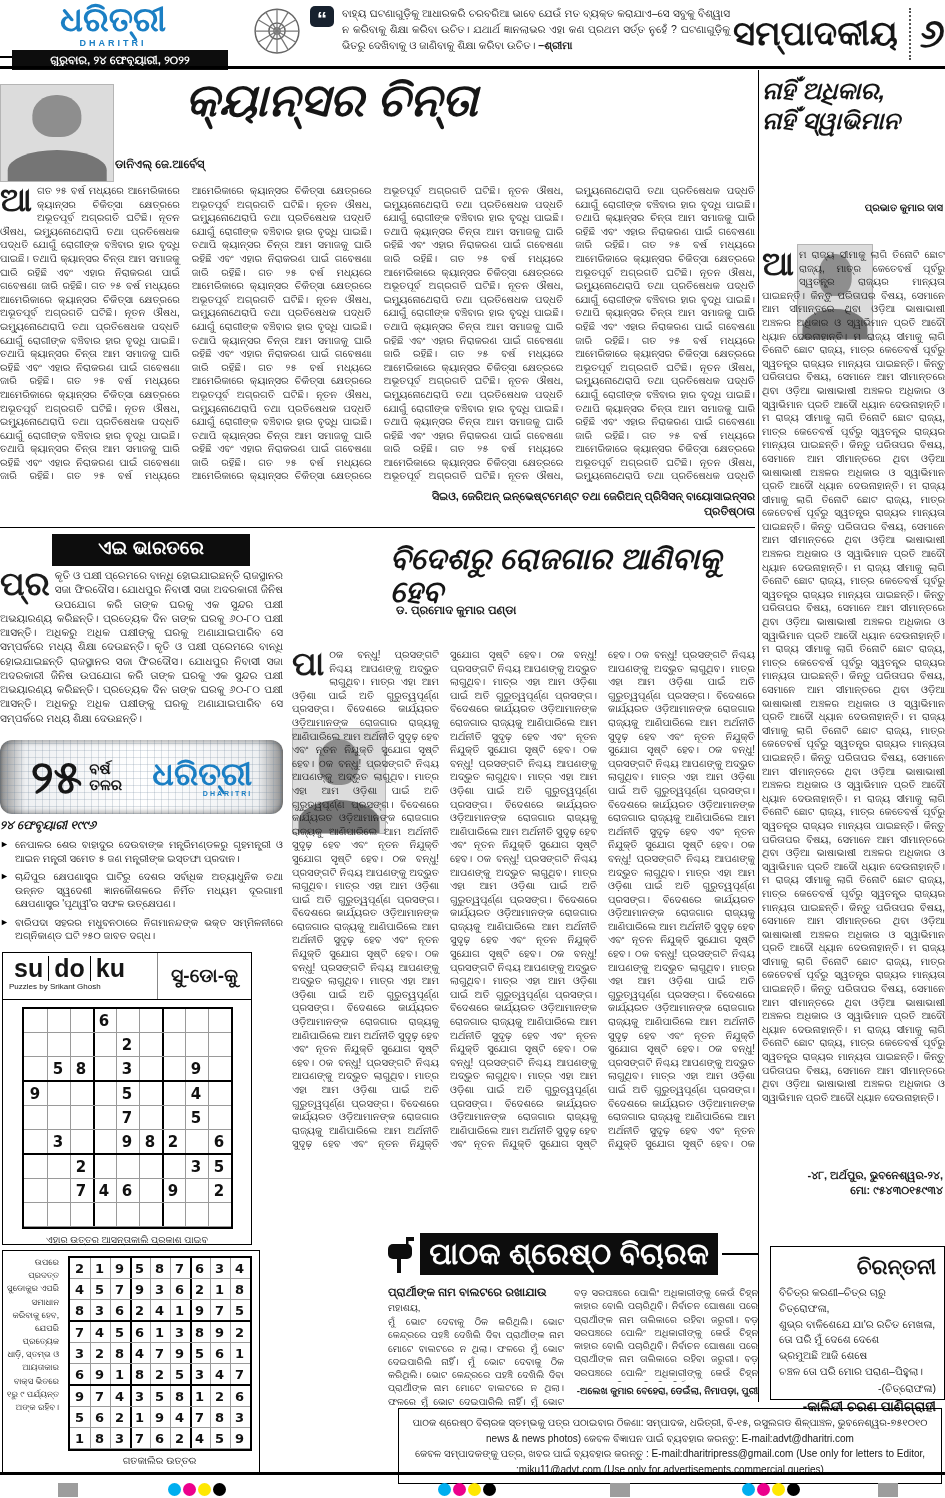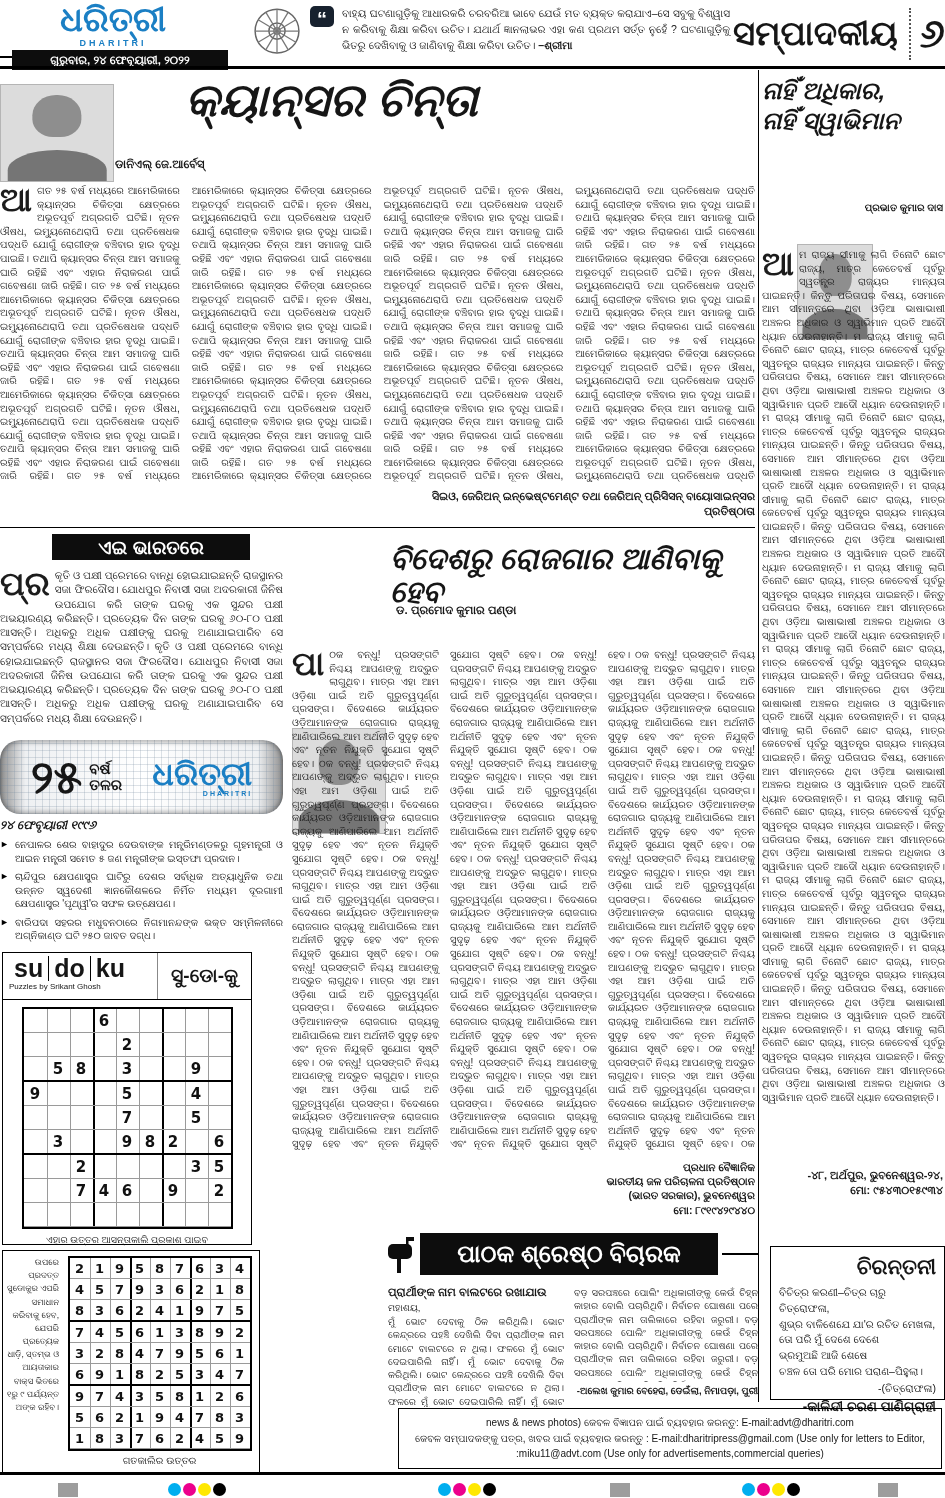--- a/index.html
+++ b/index.html
@@ -48,21 +48,21 @@
   .headline-md{font-size:24px;font-weight:bold;line-height:1.25;}
   .byline{font-size:11.5px;font-weight:bold;}
   .bodytext{font-size:10px;line-height:1.36;text-align:justify;overflow:hidden;color:#1c1c1c;}
   .cols4{column-count:4;column-gap:12px;}
   .cols3{column-count:3;column-gap:11px;}
   .dropcap{float:left;font-size:33px;line-height:0.8;font-weight:bold;padding:3px 5px 0 0;}
   .signoff{font-size:11px;font-weight:bold;line-height:1.35;}
 
   
   .black-banner{background:#0d0d0d;color:#fff;font-weight:bold;text-align:center;}
-  .y25{border-radius:20px;
+  .y25{border-radius:12px;
     background-image:
       repeating-linear-gradient(0deg,rgba(120,140,160,.25) 0 1px,transparent 1px 7px),
       repeating-linear-gradient(90deg,rgba(120,140,160,.25) 0 1px,transparent 1px 7px),
       linear-gradient(90deg,#8f8f8f 0%,#eef0f2 9%,#ffffff 50%,#eef0f2 91%,#8f8f8f 100%);
     display:flex;align-items:center;justify-content:center;gap:7px;
     box-shadow:inset 0 3px 4px rgba(0,0,0,.25), inset 0 -3px 4px rgba(0,0,0,.25);}
   .y25-num{font-size:46px;font-weight:bold;line-height:1;}
   .y25-label{font-size:15px;font-weight:bold;width:56px;line-height:1.1;}
   .y25-logo{font-size:32px;font-weight:bold;color:var(--brand);line-height:1;}
   .y25-latin{font-size:7px;letter-spacing:2px;color:var(--brand);font-weight:bold;text-align:right;}
@@ -86,21 +86,21 @@
     display:flex;align-items:center;justify-content:center;
     font-family:"DejaVu Sans",sans-serif;font-weight:600;color:#111;}
   .grid9 .cell.br{border-right:2.5px solid #000;}
   .grid9 .cell.bb{border-bottom:2.5px solid #000;}
   .grid9 .cell:nth-child(9n){border-right:none;}
   .caption{font-size:9.5px;text-align:center;}
   .sol-box{border:1.5px solid #000;display:flex;padding:5px 4px 4px 4px;gap:5px;}
   .sol-instr{flex:0 0 52px;font-size:8.5px;line-height:1.55;text-align:right;color:#222;}
 
   
-  .letters-banner{height:42px;font-size:24px;line-height:42px;}
+  .letters-banner{height:42px;font-size:30px;line-height:42px;}
   .letter-title{font-size:11.5px;font-weight:bold;}
   .small-body{font-size:9.5px;line-height:1.4;text-align:justify;overflow:hidden;color:#1c1c1c;}
 
   
   .chir-box{border:1.5px solid #000;padding:8px 8px 6px 8px;}
   .chir-title{font-size:21px;font-weight:bold;text-align:right;margin-bottom:6px;}
   .chir-poem{font-size:10.5px;line-height:1.5;}
   .chir-src{font-size:10.5px;text-align:right;margin-top:2px;}
   .chir-sig{font-size:13.5px;font-weight:bold;text-align:right;margin-top:4px;}
 
@@ -172,21 +172,21 @@
   <div class="abs photo" style="left:797px;top:146px;width:74px;height:94px;"></div>
   <div class="abs byline right" style="right:2px;top:202px;width:95px;font-size:10px;white-space:nowrap;">ପ୍ରଭାତ କୁମାର ଦାସ</div>
   <div class="abs bodytext" style="left:762px;top:248px;width:183px;height:912px;">
     <span class="dropcap">ଆ</span><span>ମ ରାଜ୍ୟ ସୀମାକୁ ଲାଗି ତିନୋଟି ଛୋଟ ରାଜ୍ୟ, ମାତ୍ର କେତେବର୍ଷ ପୂର୍ବରୁ ସ୍ୱତନ୍ତ୍ର ରାଜ୍ୟର ମାନ୍ୟତା ପାଇଛନ୍ତି। କିନ୍ତୁ ପରିତାପର ବିଷୟ, ସେମାନେ ଆମ ସୀମାନ୍ତରେ ଥିବା ଓଡ଼ିଆ ଭାଷାଭାଷୀ ଅଞ୍ଚଳର ଅଧିକାର ଓ ସ୍ୱାଭିମାନ ପ୍ରତି ଆଦୌ ଧ୍ୟାନ ଦେଉନାହାନ୍ତି। ମ ରାଜ୍ୟ ସୀମାକୁ ଲାଗି ତିନୋଟି ଛୋଟ ରାଜ୍ୟ, ମାତ୍ର କେତେବର୍ଷ ପୂର୍ବରୁ ସ୍ୱତନ୍ତ୍ର ରାଜ୍ୟର ମାନ୍ୟତା ପାଇଛନ୍ତି। କିନ୍ତୁ ପରିତାପର ବିଷୟ, ସେମାନେ ଆମ ସୀମାନ୍ତରେ ଥିବା ଓଡ଼ିଆ ଭାଷାଭାଷୀ ଅଞ୍ଚଳର ଅଧିକାର ଓ ସ୍ୱାଭିମାନ ପ୍ରତି ଆଦୌ ଧ୍ୟାନ ଦେଉନାହାନ୍ତି। ମ ରାଜ୍ୟ ସୀମାକୁ ଲାଗି ତିନୋଟି ଛୋଟ ରାଜ୍ୟ, ମାତ୍ର କେତେବର୍ଷ ପୂର୍ବରୁ ସ୍ୱତନ୍ତ୍ର ରାଜ୍ୟର ମାନ୍ୟତା ପାଇଛନ୍ତି। କିନ୍ତୁ ପରିତାପର ବିଷୟ, ସେମାନେ ଆମ ସୀମାନ୍ତରେ ଥିବା ଓଡ଼ିଆ ଭାଷାଭାଷୀ ଅଞ୍ଚଳର ଅଧିକାର ଓ ସ୍ୱାଭିମାନ ପ୍ରତି ଆଦୌ ଧ୍ୟାନ ଦେଉନାହାନ୍ତି। ମ ରାଜ୍ୟ ସୀମାକୁ ଲାଗି ତିନୋଟି ଛୋଟ ରାଜ୍ୟ, ମାତ୍ର କେତେବର୍ଷ ପୂର୍ବରୁ ସ୍ୱତନ୍ତ୍ର ରାଜ୍ୟର ମାନ୍ୟତା ପାଇଛନ୍ତି। କିନ୍ତୁ ପରିତାପର ବିଷୟ, ସେମାନେ ଆମ ସୀମାନ୍ତରେ ଥିବା ଓଡ଼ିଆ ଭାଷାଭାଷୀ ଅଞ୍ଚଳର ଅଧିକାର ଓ ସ୍ୱାଭିମାନ ପ୍ରତି ଆଦୌ ଧ୍ୟାନ ଦେଉନାହାନ୍ତି। ମ ରାଜ୍ୟ ସୀମାକୁ ଲାଗି ତିନୋଟି ଛୋଟ ରାଜ୍ୟ, ମାତ୍ର କେତେବର୍ଷ ପୂର୍ବରୁ ସ୍ୱତନ୍ତ୍ର ରାଜ୍ୟର ମାନ୍ୟତା ପାଇଛନ୍ତି। କିନ୍ତୁ ପରିତାପର ବିଷୟ, ସେମାନେ ଆମ ସୀମାନ୍ତରେ ଥିବା ଓଡ଼ିଆ ଭାଷାଭାଷୀ ଅଞ୍ଚଳର ଅଧିକାର ଓ ସ୍ୱାଭିମାନ ପ୍ରତି ଆଦୌ ଧ୍ୟାନ ଦେଉନାହାନ୍ତି। ମ ରାଜ୍ୟ ସୀମାକୁ ଲାଗି ତିନୋଟି ଛୋଟ ରାଜ୍ୟ, ମାତ୍ର କେତେବର୍ଷ ପୂର୍ବରୁ ସ୍ୱତନ୍ତ୍ର ରାଜ୍ୟର ମାନ୍ୟତା ପାଇଛନ୍ତି। କିନ୍ତୁ ପରିତାପର ବିଷୟ, ସେମାନେ ଆମ ସୀମାନ୍ତରେ ଥିବା ଓଡ଼ିଆ ଭାଷାଭାଷୀ ଅଞ୍ଚଳର ଅଧିକାର ଓ ସ୍ୱାଭିମାନ ପ୍ରତି ଆଦୌ ଧ୍ୟାନ ଦେଉନାହାନ୍ତି। ମ ରାଜ୍ୟ ସୀମାକୁ ଲାଗି ତିନୋଟି ଛୋଟ ରାଜ୍ୟ, ମାତ୍ର କେତେବର୍ଷ ପୂର୍ବରୁ ସ୍ୱତନ୍ତ୍ର ରାଜ୍ୟର ମାନ୍ୟତା ପାଇଛନ୍ତି। କିନ୍ତୁ ପରିତାପର ବିଷୟ, ସେମାନେ ଆମ ସୀମାନ୍ତରେ ଥିବା ଓଡ଼ିଆ ଭାଷାଭାଷୀ ଅଞ୍ଚଳର ଅଧିକାର ଓ ସ୍ୱାଭିମାନ ପ୍ରତି ଆଦୌ ଧ୍ୟାନ ଦେଉନାହାନ୍ତି। ମ ରାଜ୍ୟ ସୀମାକୁ ଲାଗି ତିନୋଟି ଛୋଟ ରାଜ୍ୟ, ମାତ୍ର କେତେବର୍ଷ ପୂର୍ବରୁ ସ୍ୱତନ୍ତ୍ର ରାଜ୍ୟର ମାନ୍ୟତା ପାଇଛନ୍ତି। କିନ୍ତୁ ପରିତାପର ବିଷୟ, ସେମାନେ ଆମ ସୀମାନ୍ତରେ ଥିବା ଓଡ଼ିଆ ଭାଷାଭାଷୀ ଅଞ୍ଚଳର ଅଧିକାର ଓ ସ୍ୱାଭିମାନ ପ୍ରତି ଆଦୌ ଧ୍ୟାନ ଦେଉନାହାନ୍ତି। ମ ରାଜ୍ୟ ସୀମାକୁ ଲାଗି ତିନୋଟି ଛୋଟ ରାଜ୍ୟ, ମାତ୍ର କେତେବର୍ଷ ପୂର୍ବରୁ ସ୍ୱତନ୍ତ୍ର ରାଜ୍ୟର ମାନ୍ୟତା ପାଇଛନ୍ତି। କିନ୍ତୁ ପରିତାପର ବିଷୟ, ସେମାନେ ଆମ ସୀମାନ୍ତରେ ଥିବା ଓଡ଼ିଆ ଭାଷାଭାଷୀ ଅଞ୍ଚଳର ଅଧିକାର ଓ ସ୍ୱାଭିମାନ ପ୍ରତି ଆଦୌ ଧ୍ୟାନ ଦେଉନାହାନ୍ତି। ମ ରାଜ୍ୟ ସୀମାକୁ ଲାଗି ତିନୋଟି ଛୋଟ ରାଜ୍ୟ, ମାତ୍ର କେତେବର୍ଷ ପୂର୍ବରୁ ସ୍ୱତନ୍ତ୍ର ରାଜ୍ୟର ମାନ୍ୟତା ପାଇଛନ୍ତି। କିନ୍ତୁ ପରିତାପର ବିଷୟ, ସେମାନେ ଆମ ସୀମାନ୍ତରେ ଥିବା ଓଡ଼ିଆ ଭାଷାଭାଷୀ ଅଞ୍ଚଳର ଅଧିକାର ଓ ସ୍ୱାଭିମାନ ପ୍ରତି ଆଦୌ ଧ୍ୟାନ ଦେଉନାହାନ୍ତି। ମ ରାଜ୍ୟ ସୀମାକୁ ଲାଗି ତିନୋଟି ଛୋଟ ରାଜ୍ୟ, ମାତ୍ର କେତେବର୍ଷ ପୂର୍ବରୁ ସ୍ୱତନ୍ତ୍ର ରାଜ୍ୟର ମାନ୍ୟତା ପାଇଛନ୍ତି। କିନ୍ତୁ ପରିତାପର ବିଷୟ, ସେମାନେ ଆମ ସୀମାନ୍ତରେ ଥିବା ଓଡ଼ିଆ ଭାଷାଭାଷୀ ଅଞ୍ଚଳର ଅଧିକାର ଓ ସ୍ୱାଭିମାନ ପ୍ରତି ଆଦୌ ଧ୍ୟାନ ଦେଉନାହାନ୍ତି। </span>
   </div>
   <div class="abs signoff right" style="left:762px;top:1168px;width:181px;background:#fff;">
       <div>-୪୮, ଅର୍ଥପୁର, ଭୁବନେଶ୍ୱର-୨୪,</div>
       <div>ମୋ: ୯୫୪୩୦୧୫୯୩୪</div>
     </div>
 
-  <div class="abs black-banner" style="left:52px;top:534px;width:198px;height:26px;font-size:19px;line-height:27px;">ଏଇ ଭାରତରେ</div>
+  <div class="abs black-banner" style="left:52px;top:534px;width:198px;height:32px;font-size:19px;line-height:27px;">ଏଇ ଭାରତରେ</div>
   <div class="abs bodytext" style="left:0;top:568px;width:283px;height:166px;font-size:10.5px;">
     <span class="dropcap">ପ୍ର</span><span>କୃତି ଓ ପକ୍ଷୀ ପ୍ରେମରେ ବାନ୍ଧି ହୋଇଯାଇଛନ୍ତି ରାଜସ୍ଥାନର ସଜା ଫିରଦୌସ। ଯୋଧପୁର ନିବାସୀ ସଜା ଅଦରକାରୀ ଜିନିଷ ଉପଯୋଗ କରି ତାଙ୍କ ଘରକୁ ଏକ ସୁନ୍ଦର ପକ୍ଷୀ ଅଭୟାରଣ୍ୟ କରିଛନ୍ତି। ପ୍ରତ୍ୟେକ ଦିନ ତାଙ୍କ ଘରକୁ ୬୦-୮୦ ପକ୍ଷୀ ଆସନ୍ତି। ଅଧିକରୁ ଅଧିକ ପକ୍ଷୀଙ୍କୁ ଘରକୁ ଅଣାଯାଇପାରିବ ସେ ସମ୍ପର୍କରେ ମଧ୍ୟ ଶିକ୍ଷା ଦେଉଛନ୍ତି। କୃତି ଓ ପକ୍ଷୀ ପ୍ରେମରେ ବାନ୍ଧି ହୋଇଯାଇଛନ୍ତି ରାଜସ୍ଥାନର ସଜା ଫିରଦୌସ। ଯୋଧପୁର ନିବାସୀ ସଜା ଅଦରକାରୀ ଜିନିଷ ଉପଯୋଗ କରି ତାଙ୍କ ଘରକୁ ଏକ ସୁନ୍ଦର ପକ୍ଷୀ ଅଭୟାରଣ୍ୟ କରିଛନ୍ତି। ପ୍ରତ୍ୟେକ ଦିନ ତାଙ୍କ ଘରକୁ ୬୦-୮୦ ପକ୍ଷୀ ଆସନ୍ତି। ଅଧିକରୁ ଅଧିକ ପକ୍ଷୀଙ୍କୁ ଘରକୁ ଅଣାଯାଇପାରିବ ସେ ସମ୍ପର୍କରେ ମଧ୍ୟ ଶିକ୍ଷା ଦେଉଛନ୍ତି। </span>
   </div>
 
   <div class="abs y25" style="left:0;top:740px;width:283px;height:74px;">
     <span class="y25-num">୨୫</span>
     <span class="y25-label">ବର୍ଷ ତଳର</span>
     <span>
       <div class="y25-logo">ଧରିତ୍ରୀ</div>
       <div class="y25-latin">DHARITRI</div>
@@ -395,26 +395,20 @@
       <div class="caption" style="margin-top:4px;font-size:10px;">ଗତକାଲିର ଉତ୍ତର</div>
     </div>
   </div>
 
   <div class="abs photo" style="left:292px;top:534px;width:92px;height:104px;"></div>
   <div class="abs headline-lg center" style="left:390px;top:542px;width:365px;">ବିଦେଶରୁ ରୋଜଗାର ଆଣିବାକୁ ହେବ</div>
   <div class="abs byline" style="left:396px;top:604px;width:160px;">ଡ. ପ୍ରମୋଦ କୁମାର ପଣ୍ଡା</div>
   <div class="abs bodytext cols3" style="left:292px;top:648px;width:463px;height:512px;">
     <span class="dropcap">ପା</span><span>ଠକ ବନ୍ଧୁ! ପ୍ରସଙ୍ଗଟି ନିଶ୍ଚୟ ଆପଣଙ୍କୁ ଅଦ୍ଭୁତ ଲାଗୁଥିବ। ମାତ୍ର ଏହା ଆମ ଓଡ଼ିଶା ପାଇଁ ଅତି ଗୁରୁତ୍ୱପୂର୍ଣ୍ଣ ପ୍ରସଙ୍ଗ। ବିଦେଶରେ କାର୍ଯ୍ୟରତ ଓଡ଼ିଆମାନଙ୍କ ରୋଜଗାର ରାଜ୍ୟକୁ ଆଣିପାରିଲେ ଆମ ଅର୍ଥନୀତି ସୁଦୃଢ଼ ହେବ ଏବଂ ନୂତନ ନିଯୁକ୍ତି ସୁଯୋଗ ସୃଷ୍ଟି ହେବ। ଠକ ବନ୍ଧୁ! ପ୍ରସଙ୍ଗଟି ନିଶ୍ଚୟ ଆପଣଙ୍କୁ ଅଦ୍ଭୁତ ଲାଗୁଥିବ। ମାତ୍ର ଏହା ଆମ ଓଡ଼ିଶା ପାଇଁ ଅତି ଗୁରୁତ୍ୱପୂର୍ଣ୍ଣ ପ୍ରସଙ୍ଗ। ବିଦେଶରେ କାର୍ଯ୍ୟରତ ଓଡ଼ିଆମାନଙ୍କ ରୋଜଗାର ରାଜ୍ୟକୁ ଆଣିପାରିଲେ ଆମ ଅର୍ଥନୀତି ସୁଦୃଢ଼ ହେବ ଏବଂ ନୂତନ ନିଯୁକ୍ତି ସୁଯୋଗ ସୃଷ୍ଟି ହେବ। ଠକ ବନ୍ଧୁ! ପ୍ରସଙ୍ଗଟି ନିଶ୍ଚୟ ଆପଣଙ୍କୁ ଅଦ୍ଭୁତ ଲାଗୁଥିବ। ମାତ୍ର ଏହା ଆମ ଓଡ଼ିଶା ପାଇଁ ଅତି ଗୁରୁତ୍ୱପୂର୍ଣ୍ଣ ପ୍ରସଙ୍ଗ। ବିଦେଶରେ କାର୍ଯ୍ୟରତ ଓଡ଼ିଆମାନଙ୍କ ରୋଜଗାର ରାଜ୍ୟକୁ ଆଣିପାରିଲେ ଆମ ଅର୍ଥନୀତି ସୁଦୃଢ଼ ହେବ ଏବଂ ନୂତନ ନିଯୁକ୍ତି ସୁଯୋଗ ସୃଷ୍ଟି ହେବ। ଠକ ବନ୍ଧୁ! ପ୍ରସଙ୍ଗଟି ନିଶ୍ଚୟ ଆପଣଙ୍କୁ ଅଦ୍ଭୁତ ଲାଗୁଥିବ। ମାତ୍ର ଏହା ଆମ ଓଡ଼ିଶା ପାଇଁ ଅତି ଗୁରୁତ୍ୱପୂର୍ଣ୍ଣ ପ୍ରସଙ୍ଗ। ବିଦେଶରେ କାର୍ଯ୍ୟରତ ଓଡ଼ିଆମାନଙ୍କ ରୋଜଗାର ରାଜ୍ୟକୁ ଆଣିପାରିଲେ ଆମ ଅର୍ଥନୀତି ସୁଦୃଢ଼ ହେବ ଏବଂ ନୂତନ ନିଯୁକ୍ତି ସୁଯୋଗ ସୃଷ୍ଟି ହେବ। ଠକ ବନ୍ଧୁ! ପ୍ରସଙ୍ଗଟି ନିଶ୍ଚୟ ଆପଣଙ୍କୁ ଅଦ୍ଭୁତ ଲାଗୁଥିବ। ମାତ୍ର ଏହା ଆମ ଓଡ଼ିଶା ପାଇଁ ଅତି ଗୁରୁତ୍ୱପୂର୍ଣ୍ଣ ପ୍ରସଙ୍ଗ। ବିଦେଶରେ କାର୍ଯ୍ୟରତ ଓଡ଼ିଆମାନଙ୍କ ରୋଜଗାର ରାଜ୍ୟକୁ ଆଣିପାରିଲେ ଆମ ଅର୍ଥନୀତି ସୁଦୃଢ଼ ହେବ ଏବଂ ନୂତନ ନିଯୁକ୍ତି ସୁଯୋଗ ସୃଷ୍ଟି ହେବ। ଠକ ବନ୍ଧୁ! ପ୍ରସଙ୍ଗଟି ନିଶ୍ଚୟ ଆପଣଙ୍କୁ ଅଦ୍ଭୁତ ଲାଗୁଥିବ। ମାତ୍ର ଏହା ଆମ ଓଡ଼ିଶା ପାଇଁ ଅତି ଗୁରୁତ୍ୱପୂର୍ଣ୍ଣ ପ୍ରସଙ୍ଗ। ବିଦେଶରେ କାର୍ଯ୍ୟରତ ଓଡ଼ିଆମାନଙ୍କ ରୋଜଗାର ରାଜ୍ୟକୁ ଆଣିପାରିଲେ ଆମ ଅର୍ଥନୀତି ସୁଦୃଢ଼ ହେବ ଏବଂ ନୂତନ ନିଯୁକ୍ତି ସୁଯୋଗ ସୃଷ୍ଟି ହେବ। ଠକ ବନ୍ଧୁ! ପ୍ରସଙ୍ଗଟି ନିଶ୍ଚୟ ଆପଣଙ୍କୁ ଅଦ୍ଭୁତ ଲାଗୁଥିବ। ମାତ୍ର ଏହା ଆମ ଓଡ଼ିଶା ପାଇଁ ଅତି ଗୁରୁତ୍ୱପୂର୍ଣ୍ଣ ପ୍ରସଙ୍ଗ। ବିଦେଶରେ କାର୍ଯ୍ୟରତ ଓଡ଼ିଆମାନଙ୍କ ରୋଜଗାର ରାଜ୍ୟକୁ ଆଣିପାରିଲେ ଆମ ଅର୍ଥନୀତି ସୁଦୃଢ଼ ହେବ ଏବଂ ନୂତନ ନିଯୁକ୍ତି ସୁଯୋଗ ସୃଷ୍ଟି ହେବ। ଠକ ବନ୍ଧୁ! ପ୍ରସଙ୍ଗଟି ନିଶ୍ଚୟ ଆପଣଙ୍କୁ ଅଦ୍ଭୁତ ଲାଗୁଥିବ। ମାତ୍ର ଏହା ଆମ ଓଡ଼ିଶା ପାଇଁ ଅତି ଗୁରୁତ୍ୱପୂର୍ଣ୍ଣ ପ୍ରସଙ୍ଗ। ବିଦେଶରେ କାର୍ଯ୍ୟରତ ଓଡ଼ିଆମାନଙ୍କ ରୋଜଗାର ରାଜ୍ୟକୁ ଆଣିପାରିଲେ ଆମ ଅର୍ଥନୀତି ସୁଦୃଢ଼ ହେବ ଏବଂ ନୂତନ ନିଯୁକ୍ତି ସୁଯୋଗ ସୃଷ୍ଟି ହେବ। ଠକ ବନ୍ଧୁ! ପ୍ରସଙ୍ଗଟି ନିଶ୍ଚୟ ଆପଣଙ୍କୁ ଅଦ୍ଭୁତ ଲାଗୁଥିବ। ମାତ୍ର ଏହା ଆମ ଓଡ଼ିଶା ପାଇଁ ଅତି ଗୁରୁତ୍ୱପୂର୍ଣ୍ଣ ପ୍ରସଙ୍ଗ। ବିଦେଶରେ କାର୍ଯ୍ୟରତ ଓଡ଼ିଆମାନଙ୍କ ରୋଜଗାର ରାଜ୍ୟକୁ ଆଣିପାରିଲେ ଆମ ଅର୍ଥନୀତି ସୁଦୃଢ଼ ହେବ ଏବଂ ନୂତନ ନିଯୁକ୍ତି ସୁଯୋଗ ସୃଷ୍ଟି ହେବ। ଠକ ବନ୍ଧୁ! ପ୍ରସଙ୍ଗଟି ନିଶ୍ଚୟ ଆପଣଙ୍କୁ ଅଦ୍ଭୁତ ଲାଗୁଥିବ। ମାତ୍ର ଏହା ଆମ ଓଡ଼ିଶା ପାଇଁ ଅତି ଗୁରୁତ୍ୱପୂର୍ଣ୍ଣ ପ୍ରସଙ୍ଗ। ବିଦେଶରେ କାର୍ଯ୍ୟରତ ଓଡ଼ିଆମାନଙ୍କ ରୋଜଗାର ରାଜ୍ୟକୁ ଆଣିପାରିଲେ ଆମ ଅର୍ଥନୀତି ସୁଦୃଢ଼ ହେବ ଏବଂ ନୂତନ ନିଯୁକ୍ତି ସୁଯୋଗ ସୃଷ୍ଟି ହେବ। ଠକ ବନ୍ଧୁ! ପ୍ରସଙ୍ଗଟି ନିଶ୍ଚୟ ଆପଣଙ୍କୁ ଅଦ୍ଭୁତ ଲାଗୁଥିବ। ମାତ୍ର ଏହା ଆମ ଓଡ଼ିଶା ପାଇଁ ଅତି ଗୁରୁତ୍ୱପୂର୍ଣ୍ଣ ପ୍ରସଙ୍ଗ। ବିଦେଶରେ କାର୍ଯ୍ୟରତ ଓଡ଼ିଆମାନଙ୍କ ରୋଜଗାର ରାଜ୍ୟକୁ ଆଣିପାରିଲେ ଆମ ଅର୍ଥନୀତି ସୁଦୃଢ଼ ହେବ ଏବଂ ନୂତନ ନିଯୁକ୍ତି ସୁଯୋଗ ସୃଷ୍ଟି ହେବ। ଠକ ବନ୍ଧୁ! ପ୍ରସଙ୍ଗଟି ନିଶ୍ଚୟ ଆପଣଙ୍କୁ ଅଦ୍ଭୁତ ଲାଗୁଥିବ। ମାତ୍ର ଏହା ଆମ ଓଡ଼ିଶା ପାଇଁ ଅତି ଗୁରୁତ୍ୱପୂର୍ଣ୍ଣ ପ୍ରସଙ୍ଗ। ବିଦେଶରେ କାର୍ଯ୍ୟରତ ଓଡ଼ିଆମାନଙ୍କ ରୋଜଗାର ରାଜ୍ୟକୁ ଆଣିପାରିଲେ ଆମ ଅର୍ଥନୀତି ସୁଦୃଢ଼ ହେବ ଏବଂ ନୂତନ ନିଯୁକ୍ତି ସୁଯୋଗ ସୃଷ୍ଟି ହେବ। ଠକ ବନ୍ଧୁ! ପ୍ରସଙ୍ଗଟି ନିଶ୍ଚୟ ଆପଣଙ୍କୁ ଅଦ୍ଭୁତ ଲାଗୁଥିବ। ମାତ୍ର ଏହା ଆମ ଓଡ଼ିଶା ପାଇଁ ଅତି ଗୁରୁତ୍ୱପୂର୍ଣ୍ଣ ପ୍ରସଙ୍ଗ। ବିଦେଶରେ କାର୍ଯ୍ୟରତ ଓଡ଼ିଆମାନଙ୍କ ରୋଜଗାର ରାଜ୍ୟକୁ ଆଣିପାରିଲେ ଆମ ଅର୍ଥନୀତି ସୁଦୃଢ଼ ହେବ ଏବଂ ନୂତନ ନିଯୁକ୍ତି ସୁଯୋଗ ସୃଷ୍ଟି ହେବ। ଠକ ବନ୍ଧୁ! ପ୍ରସଙ୍ଗଟି ନିଶ୍ଚୟ ଆପଣଙ୍କୁ ଅଦ୍ଭୁତ ଲାଗୁଥିବ। ମାତ୍ର ଏହା ଆମ ଓଡ଼ିଶା ପାଇଁ ଅତି ଗୁରୁତ୍ୱପୂର୍ଣ୍ଣ ପ୍ରସଙ୍ଗ। ବିଦେଶରେ କାର୍ଯ୍ୟରତ ଓଡ଼ିଆମାନଙ୍କ ରୋଜଗାର ରାଜ୍ୟକୁ ଆଣିପାରିଲେ ଆମ ଅର୍ଥନୀତି ସୁଦୃଢ଼ ହେବ ଏବଂ ନୂତନ ନିଯୁକ୍ତି ସୁଯୋଗ ସୃଷ୍ଟି ହେବ। ଠକ ବନ୍ଧୁ! ପ୍ରସଙ୍ଗଟି ନିଶ୍ଚୟ ଆପଣଙ୍କୁ ଅଦ୍ଭୁତ ଲାଗୁଥିବ। ମାତ୍ର ଏହା ଆମ ଓଡ଼ିଶା ପାଇଁ ଅତି ଗୁରୁତ୍ୱପୂର୍ଣ୍ଣ ପ୍ରସଙ୍ଗ। ବିଦେଶରେ କାର୍ଯ୍ୟରତ ଓଡ଼ିଆମାନଙ୍କ ରୋଜଗାର ରାଜ୍ୟକୁ ଆଣିପାରିଲେ ଆମ ଅର୍ଥନୀତି ସୁଦୃଢ଼ ହେବ ଏବଂ ନୂତନ ନିଯୁକ୍ତି ସୁଯୋଗ ସୃଷ୍ଟି ହେବ। ଠକ ବନ୍ଧୁ! ପ୍ରସଙ୍ଗଟି ନିଶ୍ଚୟ ଆପଣଙ୍କୁ ଅଦ୍ଭୁତ ଲାଗୁଥିବ। ମାତ୍ର ଏହା ଆମ ଓଡ଼ିଶା ପାଇଁ ଅତି ଗୁରୁତ୍ୱପୂର୍ଣ୍ଣ ପ୍ରସଙ୍ଗ। ବିଦେଶରେ କାର୍ଯ୍ୟରତ ଓଡ଼ିଆମାନଙ୍କ ରୋଜଗାର ରାଜ୍ୟକୁ ଆଣିପାରିଲେ ଆମ ଅର୍ଥନୀତି ସୁଦୃଢ଼ ହେବ ଏବଂ ନୂତନ ନିଯୁକ୍ତି ସୁଯୋଗ ସୃଷ୍ଟି ହେବ। ଠକ ବନ୍ଧୁ! ପ୍ରସଙ୍ଗଟି ନିଶ୍ଚୟ ଆପଣଙ୍କୁ ଅଦ୍ଭୁତ ଲାଗୁଥିବ। ମାତ୍ର ଏହା ଆମ ଓଡ଼ିଶା ପାଇଁ ଅତି ଗୁରୁତ୍ୱପୂର୍ଣ୍ଣ ପ୍ରସଙ୍ଗ। ବିଦେଶରେ କାର୍ଯ୍ୟରତ ଓଡ଼ିଆମାନଙ୍କ ରୋଜଗାର ରାଜ୍ୟକୁ ଆଣିପାରିଲେ ଆମ ଅର୍ଥନୀତି ସୁଦୃଢ଼ ହେବ ଏବଂ ନୂତନ ନିଯୁକ୍ତି ସୁଯୋଗ ସୃଷ୍ଟି ହେବ। </span>
   </div>
-  <div class="abs signoff right" style="left:560px;top:1160px;width:195px;background:#fff;font-size:10.5px;">
-      <div>ପ୍ରଧାନ ବୈଜ୍ଞାନିକ</div>
-      <div>ଭାରତୀୟ ଜଳ ପରିଚାଳନା ପ୍ରତିଷ୍ଠାନ</div>
-      <div>(ଭାରତ ସରକାର), ଭୁବନେଶ୍ୱର</div>
-      <div>ମୋ: ୮୯୧୯୪୨୯୪୪୦</div>
-    </div>
 
   <span class="abs" style="left:386px;top:1236px;">
     <svg width="30" height="42" viewBox="0 0 30 42">
       <rect x="2" y="8" width="24" height="15" rx="5" fill="#0d0d0d"></rect>
       <rect x="11" y="23" width="4" height="14" fill="#0d0d0d"></rect>
       <rect x="20" y="1" width="2.5" height="9" fill="#0d0d0d"></rect>
       <rect x="20" y="1" width="8" height="4" fill="#0d0d0d"></rect>
     </svg>
   </span>
   <div class="abs black-banner letters-banner" style="left:420px;top:1233px;width:298px;">ପାଠକ ଶ୍ରେଷ୍ଠ ବିଚାରକ</div>
@@ -437,20 +431,21 @@
         <div>ଶୁଭ୍ର ବାଳିଶେଯେ ଯା'ର ରଚିତ ମେଖଳା,</div>
         <div>ତୋ ପରି ମୁଁ ଦେଶେ ଦେଶେ</div>
         <div>ଭ୍ରମୁଅଛି ଆଜି ଶେଷେ</div>
         <div>ଚଞ୍ଚଳ ତୋ ପରି ମୋର ପରାଣ–ପିହୁଲା।</div>
       </div>
     <div class="chir-src">-(ଚିତ୍ରୋଫଳା)</div>
     <div class="chir-sig">-କାଳିନ୍ଦୀ ଚରଣ ପାଣିଗ୍ରାହୀ</div>
   </div>
 
   <div class="abs contact-box" style="left:398px;top:1408px;width:522px;">
+      <div>ପାଠକ ଶ୍ରେଷ୍ଠ ବିଚାରକ ସ୍ତମ୍ଭକୁ ପତ୍ର ପଠାଇବାର ଠିକଣା: ସମ୍ପାଦକ, ଧରିତ୍ରୀ, ବି-୧୫, ରସୁଲଗଡ ଶିଳ୍ପାଞ୍ଚଳ, ଭୁବନେଶ୍ୱର-୭୫୧୦୧୦</div>
       <div>news &amp; news photos) କେବଳ ବିଜ୍ଞାପନ ପାଇଁ ବ୍ୟବହାର କରନ୍ତୁ: E-mail:advt@dharitri.com</div>
       <div>କେବଳ ସମ୍ପାଦକଙ୍କୁ ପତ୍ର, ଖବର ପାଇଁ ବ୍ୟବହାର କରନ୍ତୁ : E-mail:dharitripress@gmail.com (Use only for letters to Editor,</div>
       <div>:miku11@advt.com (Use only for advertisements,commercial queries)</div>
     </div>
 
   <div class="abs rule" style="left:0;top:1472px;width:945px;height:3px;"></div>
   <div class="abs marks" style="left:58px;top:1483px;">
       <span class="reg-sq" style="background:#9d9d9d;"></span>
     </div>
   <div class="abs marks" style="left:168px;top:1483px;">

